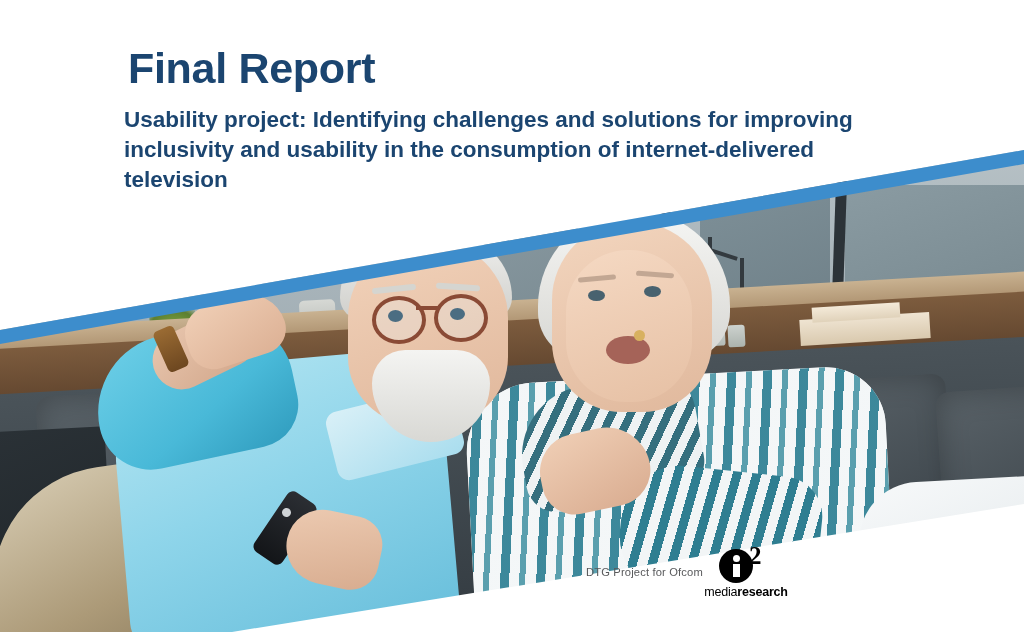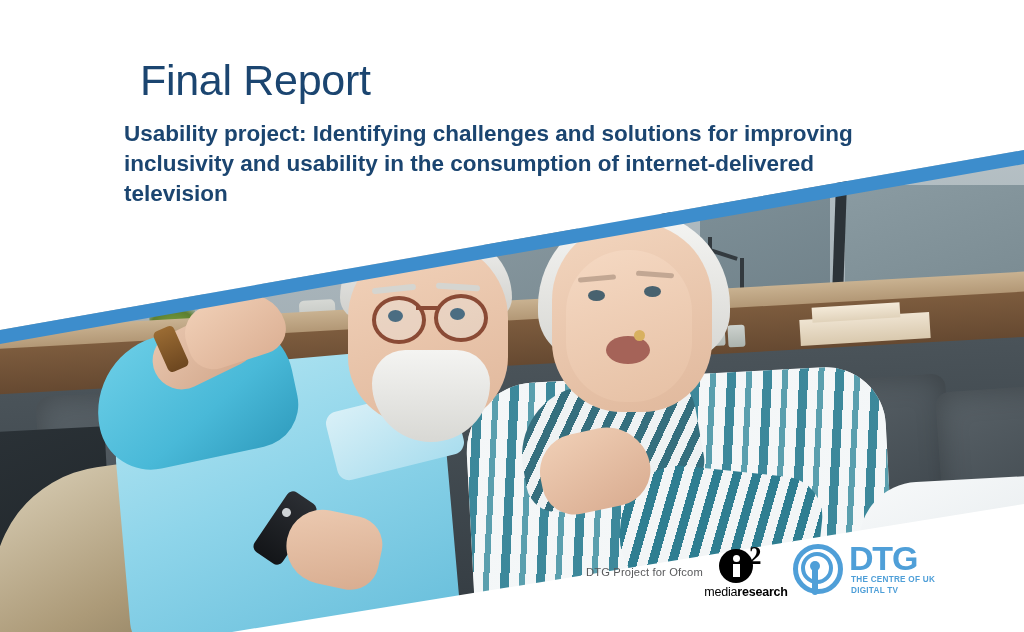--- a/index.html
+++ b/index.html
@@ -429,23 +429,23 @@
     clip-path: polygon(0 330px, 1024px 150px, 1024px 164px, 0 344px);
   }
 
   
   .title-block {
     position: absolute;
     left: 124px; top: 42px;
     width: 800px;
   }
   .main-title {
-    margin: 16px;
+    margin: 4px;
     font-size: 43px;
-    font-weight: normal;
+    font-weight: bold;
     color: #1b4570;
     letter-spacing: -0.3px;
     line-height: 1.05;
   }
   .sub-title {
     margin: 14px 0 6px 0;
     font-size: 22.5px;
     font-weight: bold;
     color: #1b4570;
     line-height: 1.32;
@@ -674,27 +674,14 @@
   <div class="i2media">
     <div class="i2-mark">
       <div class="i2-circle"></div>
       <div class="i2-i-dot"></div>
       <div class="i2-i-stem"></div>
       <div class="i2-two">2</div>
     </div>
     <div class="i2-word"><span class="light">media</span><span class="bold">research</span></div>
   </div>
 
-  <div class="dtg">
-    <div class="dtg-mark">
-      <div class="dtg-ring r1"></div>
-      <div class="dtg-ring r2"></div>
-      <div class="dtg-core"></div>
-      <div class="dtg-stem"></div>
-    </div>
-    <div class="dtg-word">DTG</div>
-    <div class="dtg-tagline">
-      <div>THE CENTRE OF UK</div>
-      <div>DIGITAL TV</div>
-    </div>
-  </div>
 
 </div>
 
 </body></html>

